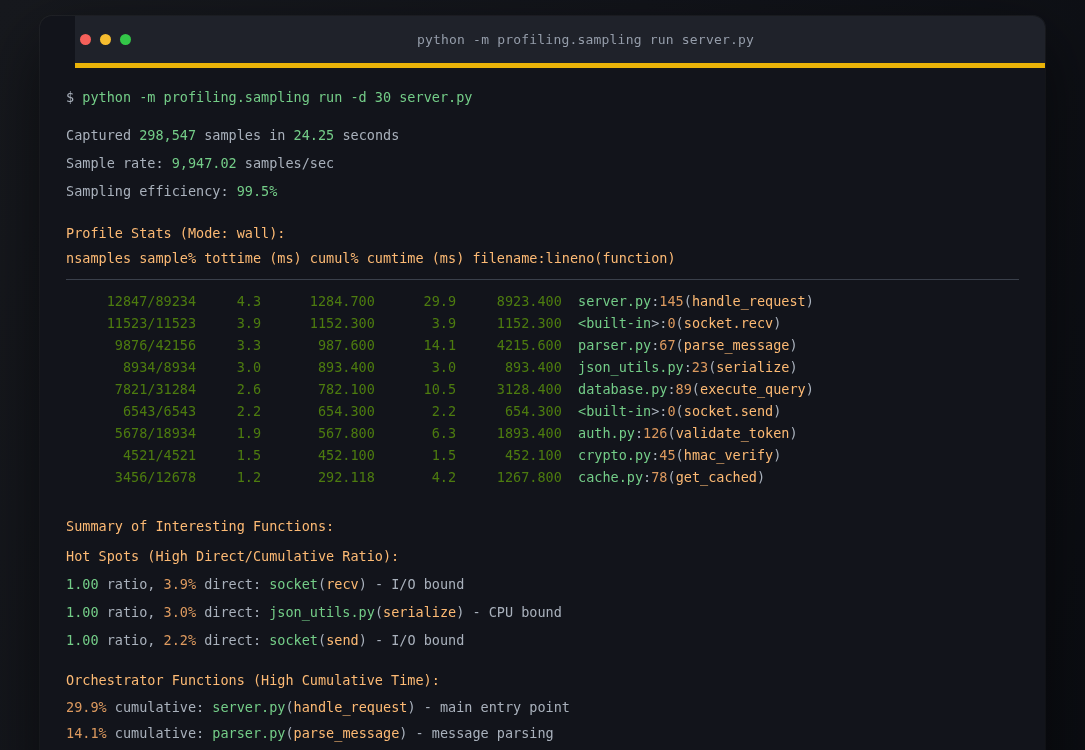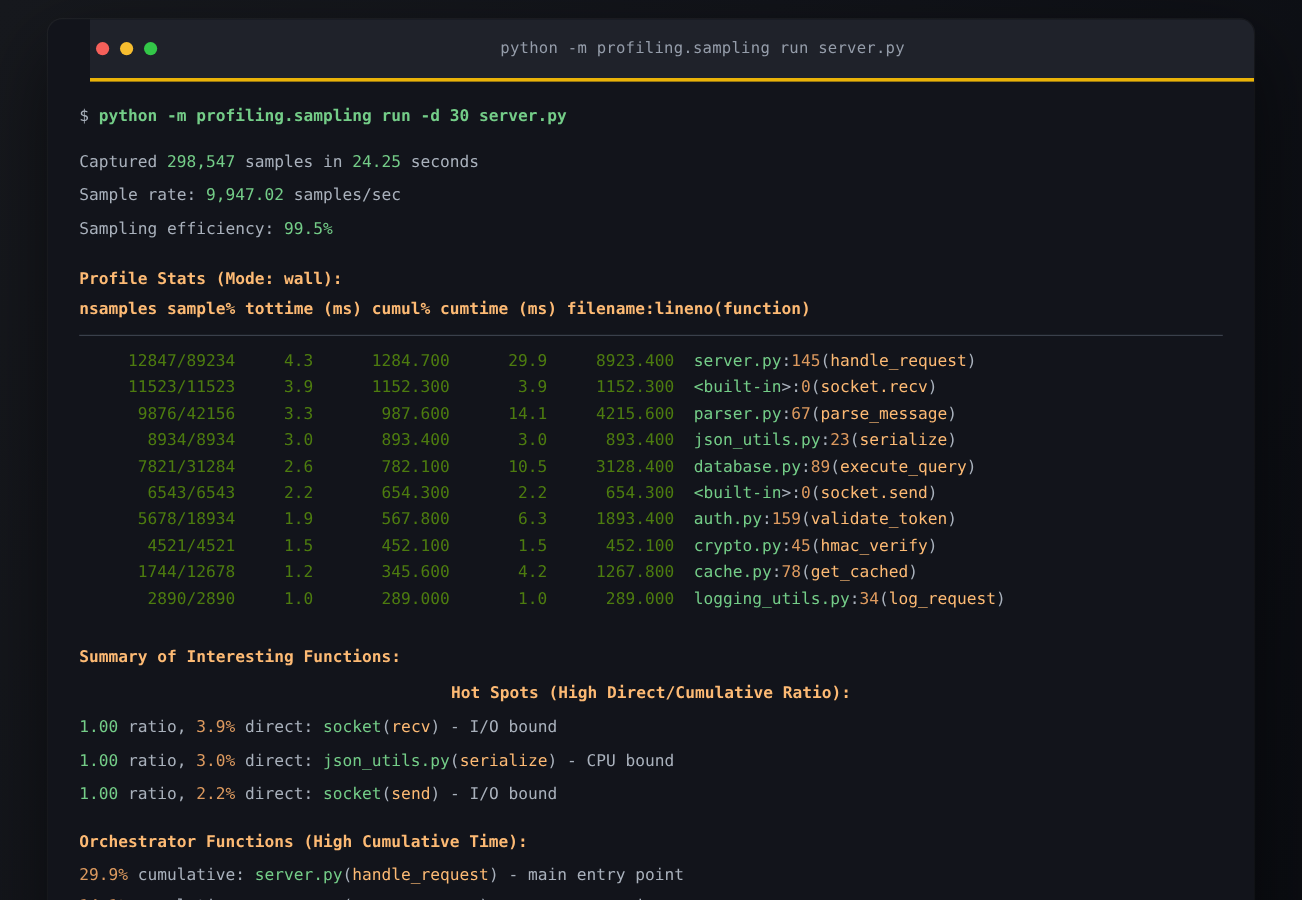--- a/index.html
+++ b/index.html
@@ -14,21 +14,21 @@
     position: absolute; left: 40px; top: 16px;
     width: 1005px; height: 810px;
     background: #12141b;
     border-radius: 12px;
     box-shadow: 0 24px 70px rgba(0,0,0,.55), 0 0 0 1px rgba(255,255,255,.05);
     overflow: hidden;
   }
   .titlebar {
     height: 52px;
     background: #1f222a;
-    border-bottom: 3px solid #eab308;
+    border-bottom: 5px solid #eab308;
     display: flex; align-items: center;
     padding: 0 5px;
     margin-left: 35px;
   }
   .lights { display: flex; gap: 9px; }
   .tl { width: 11px; height: 11px; border-radius: 50%; display: inline-block; }
   .tl.red    { background: #f5605a; }
   .tl.yellow { background: #f6bd2f; }
   .tl.green  { background: #33c748; }
   .title {
@@ -36,31 +36,31 @@
     color: #959daa; font-size: 13px; letter-spacing: 0.2px;
   }
   .content {
     padding: 15px 26px 0;
     font-size: 13.5px;
   }
   .line { white-space: pre; line-height: 28px; }
   .line.lh22 { line-height: 22px; }
   .line.lh26 { line-height: 26px; }
   .line.mb10 { margin-bottom: 10px; }
-  .line.mt2  { margin-top: 2px; text-align: center; }
+  .line.mt2  { margin-top: 2px; }
   .line.mt12 { margin-top: 12px; }
   .line.mt14 { margin-top: 14px; }
   .line.mt24 { margin-top: 24px; }
   .divider { border-top: 1px solid #3a404b; margin: 10px 0; height: 0; }
   .seg.fg     { color: #a9b1bc; }
   .seg.bright { color: #4d7c0f; }
   .seg.green  { color: #74cd88; }
   .seg.blue   { color: #fdba74; }
   .seg.orange { color: #dd9a5f; }
-  .seg.bold   { font-weight: 700; margin-top: 36px; }
+  .seg.bold   { font-weight: 400; margin-top: 36px; }
 </style>
 </head>
 <body>
 
 <div class="window">
   <div class="titlebar">
     <div class="lights">
       <span class="tl red"></span>
       <span class="tl yellow"></span>
       <span class="tl green"></span>
@@ -74,24 +74,23 @@
       <div class="line"><span class="seg fg">Sampling efficiency: </span><span class="seg green">99.5%</span></div>
       <div class="line mt14"><span class="seg blue bold">Profile Stats (Mode: wall):</span></div>
       <div class="line lh22"><span class="seg blue bold">nsamples sample% tottime (ms) cumul% cumtime (ms) filename:lineno(function)</span></div>
       <div class="divider"></div>
       <div class="line lh22"><span class="seg bright">     12847/89234     4.3      1284.700      29.9     8923.400  </span><span class="seg green">server.py</span><span class="seg fg">:</span><span class="seg orange">145</span><span class="seg fg">(</span><span class="seg blue">handle_request</span><span class="seg fg">)</span></div>
       <div class="line lh22"><span class="seg bright">     11523/11523     3.9      1152.300       3.9     1152.300  </span><span class="seg green">&lt;built-in</span><span class="seg fg">&gt;:</span><span class="seg orange">0</span><span class="seg fg">(</span><span class="seg blue">socket.recv</span><span class="seg fg">)</span></div>
       <div class="line lh22"><span class="seg bright">      9876/42156     3.3       987.600      14.1     4215.600  </span><span class="seg green">parser.py</span><span class="seg fg">:</span><span class="seg orange">67</span><span class="seg fg">(</span><span class="seg blue">parse_message</span><span class="seg fg">)</span></div>
       <div class="line lh22"><span class="seg bright">       8934/8934     3.0       893.400       3.0      893.400  </span><span class="seg green">json_utils.py</span><span class="seg fg">:</span><span class="seg orange">23</span><span class="seg fg">(</span><span class="seg blue">serialize</span><span class="seg fg">)</span></div>
       <div class="line lh22"><span class="seg bright">      7821/31284     2.6       782.100      10.5     3128.400  </span><span class="seg green">database.py</span><span class="seg fg">:</span><span class="seg orange">89</span><span class="seg fg">(</span><span class="seg blue">execute_query</span><span class="seg fg">)</span></div>
       <div class="line lh22"><span class="seg bright">       6543/6543     2.2       654.300       2.2      654.300  </span><span class="seg green">&lt;built-in</span><span class="seg fg">&gt;:</span><span class="seg orange">0</span><span class="seg fg">(</span><span class="seg blue">socket.send</span><span class="seg fg">)</span></div>
-      <div class="line lh22"><span class="seg bright">      5678/18934     1.9       567.800       6.3     1893.400  </span><span class="seg green">auth.py</span><span class="seg fg">:</span><span class="seg orange">159</span><span class="seg fg">(</span><span class="seg blue">validate_token</span><span class="seg fg">)</span></div>
+      <div class="line lh22"><span class="seg bright">      5678/18934     1.9       567.800       6.3     1893.400  </span><span class="seg green">auth.py</span><span class="seg fg">:</span><span class="seg orange">126</span><span class="seg fg">(</span><span class="seg blue">validate_token</span><span class="seg fg">)</span></div>
       <div class="line lh22"><span class="seg bright">       4521/4521     1.5       452.100       1.5      452.100  </span><span class="seg green">crypto.py</span><span class="seg fg">:</span><span class="seg orange">45</span><span class="seg fg">(</span><span class="seg blue">hmac_verify</span><span class="seg fg">)</span></div>
-      <div class="line lh22"><span class="seg bright">      1744/12678     1.2       345.600       4.2     1267.800  </span><span class="seg green">cache.py</span><span class="seg fg">:</span><span class="seg orange">78</span><span class="seg fg">(</span><span class="seg blue">get_cached</span><span class="seg fg">)</span></div>
-      <div class="line lh22"><span class="seg bright">       2890/2890     1.0       289.000       1.0      289.000  </span><span class="seg green">logging_utils.py</span><span class="seg fg">:</span><span class="seg orange">34</span><span class="seg fg">(</span><span class="seg blue">log_request</span><span class="seg fg">)</span></div>
+      <div class="line lh22"><span class="seg bright">      3456/12678     1.2       292.118       4.2     1267.800  </span><span class="seg green">cache.py</span><span class="seg fg">:</span><span class="seg orange">78</span><span class="seg fg">(</span><span class="seg blue">get_cached</span><span class="seg fg">)</span></div>
       <div class="line mt24"><span class="seg blue bold">Summary of Interesting Functions:</span></div>
       <div class="line mt2"><span class="seg blue bold">Hot Spots (High Direct/Cumulative Ratio):</span></div>
       <div class="line"><span class="seg green">1.00</span><span class="seg fg"> ratio, </span><span class="seg orange">3.9%</span><span class="seg fg"> direct: </span><span class="seg green">socket</span><span class="seg fg">(</span><span class="seg blue">recv</span><span class="seg fg">)</span><span class="seg fg"> - I/O bound</span></div>
       <div class="line"><span class="seg green">1.00</span><span class="seg fg"> ratio, </span><span class="seg orange">3.0%</span><span class="seg fg"> direct: </span><span class="seg green">json_utils.py</span><span class="seg fg">(</span><span class="seg blue">serialize</span><span class="seg fg">)</span><span class="seg fg"> - CPU bound</span></div>
       <div class="line"><span class="seg green">1.00</span><span class="seg fg"> ratio, </span><span class="seg orange">2.2%</span><span class="seg fg"> direct: </span><span class="seg green">socket</span><span class="seg fg">(</span><span class="seg blue">send</span><span class="seg fg">)</span><span class="seg fg"> - I/O bound</span></div>
       <div class="line mt12"><span class="seg blue bold">Orchestrator Functions (High Cumulative Time):</span></div>
       <div class="line lh26"><span class="seg orange">29.9%</span><span class="seg fg"> cumulative: </span><span class="seg green">server.py</span><span class="seg fg">(</span><span class="seg blue">handle_request</span><span class="seg fg">)</span><span class="seg fg"> - main entry point</span></div>
       <div class="line lh26"><span class="seg orange">14.1%</span><span class="seg fg"> cumulative: </span><span class="seg green">parser.py</span><span class="seg fg">(</span><span class="seg blue">parse_message</span><span class="seg fg">)</span><span class="seg fg"> - message parsing</span></div>
     </div>
 </div>

